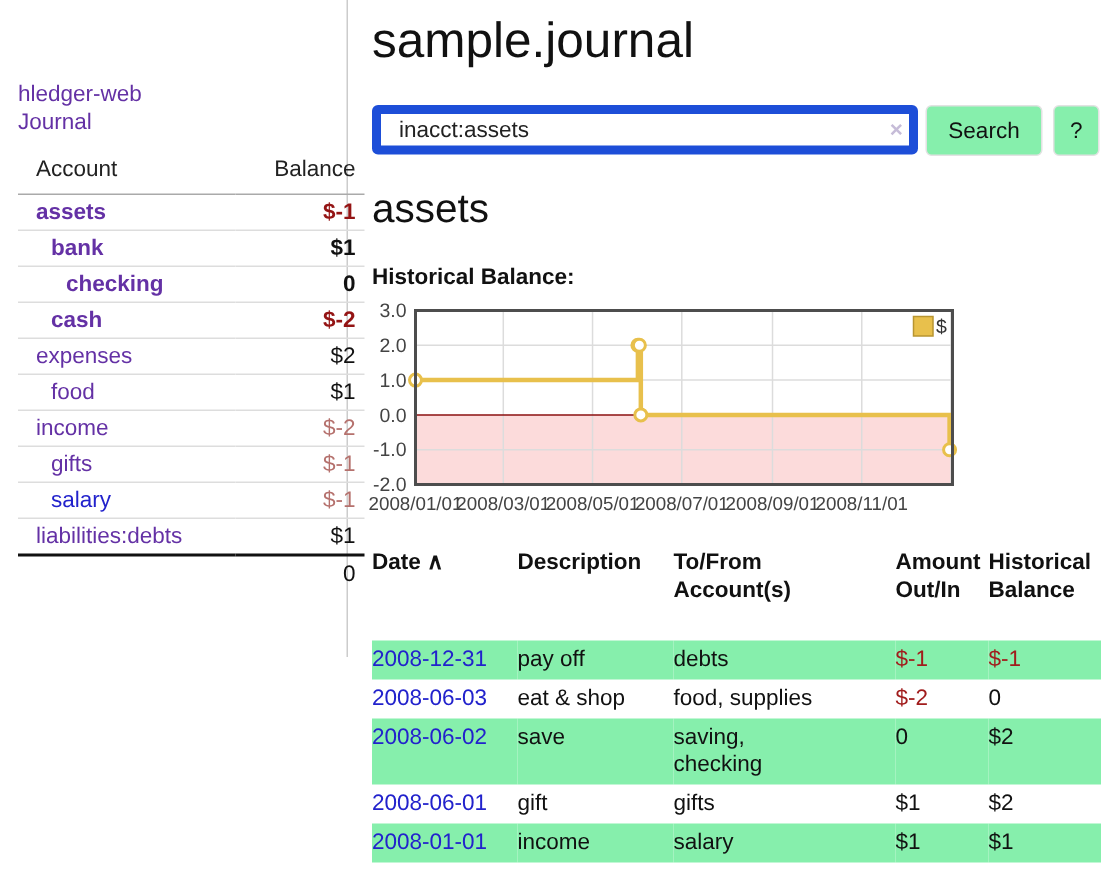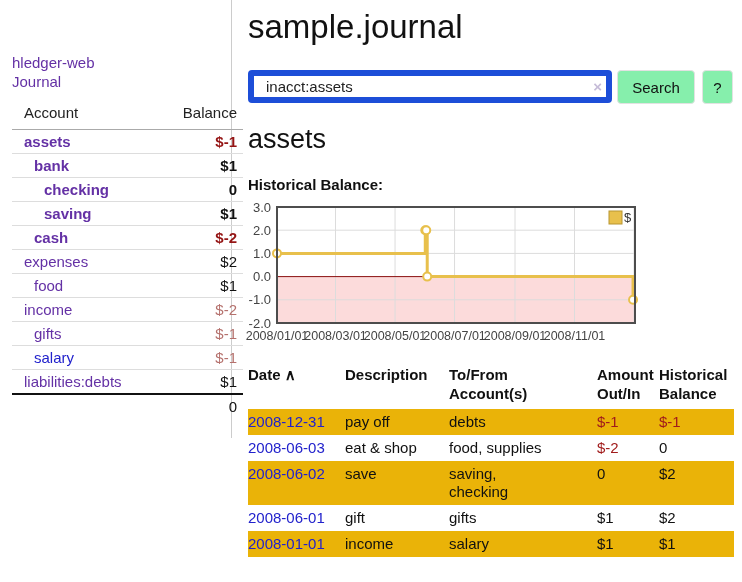--- a/index.html
+++ b/index.html
@@ -46,24 +46,24 @@
   h2.acct-title { position:absolute; left:0; top:124px; font-size:27px; font-weight:400; color:#111; }
   .hist-label { position:absolute; left:0; top:176px; font-size:15px; font-weight:700; color:#111; }
 
   #balance-chart { position:absolute; left:-8px; top:201px; }
   #balance-chart text { font-family:"Liberation Sans", sans-serif; }
 
   
   table.register { position:absolute; left:0; top:364px; width:486px; border-collapse:collapse;
                    font-size:15px; table-layout:fixed; }
   table.register th { text-align:left; vertical-align:top; font-weight:700; color:#111;
-                      padding:1px 4px 6px 0; white-space:pre-line; line-height:19px; }
+                      padding:1px 4px 24px 0; white-space:pre-line; line-height:19px; }
   table.register th.num, table.register td.num { text-align:left; }
   table.register td { padding:4px 4px 4px 0; vertical-align:top; white-space:pre-line; line-height:18px; }
-  table.register tr.striped { background:#eab308; }
+  table.register tr.striped { background:#86efac; }
   .date-cell a { color:#2222cc; text-decoration:none; }
   .neg { color:#a11c1c; }
   .sort-arrow { font-weight:700; }
 </style>
 </head>
 <body>
 
 <div id="page">
 
   <div id="sidebar">
@@ -87,24 +87,20 @@
           <td class="lvl1 b"><a href="#">assets</a></td>
           <td class="bal amt-neg-strong">$-1</td>
         </tr>
         <tr>
           <td class="lvl2 b"><a href="#">bank</a></td>
           <td class="bal amt-pos-strong">$1</td>
         </tr>
         <tr>
           <td class="lvl3 b"><a href="#">checking</a></td>
           <td class="bal amt-pos-strong">0</td>
-        </tr>
-        <tr>
-          <td class="lvl3 b"><a href="#">saving</a></td>
-          <td class="bal amt-pos-strong">$1</td>
         </tr>
         <tr>
           <td class="lvl2 b"><a href="#">cash</a></td>
           <td class="bal amt-neg-strong">$-2</td>
         </tr>
         <tr>
           <td class="lvl1"><a href="#">expenses</a></td>
           <td class="bal">$2</td>
         </tr>
         <tr>

